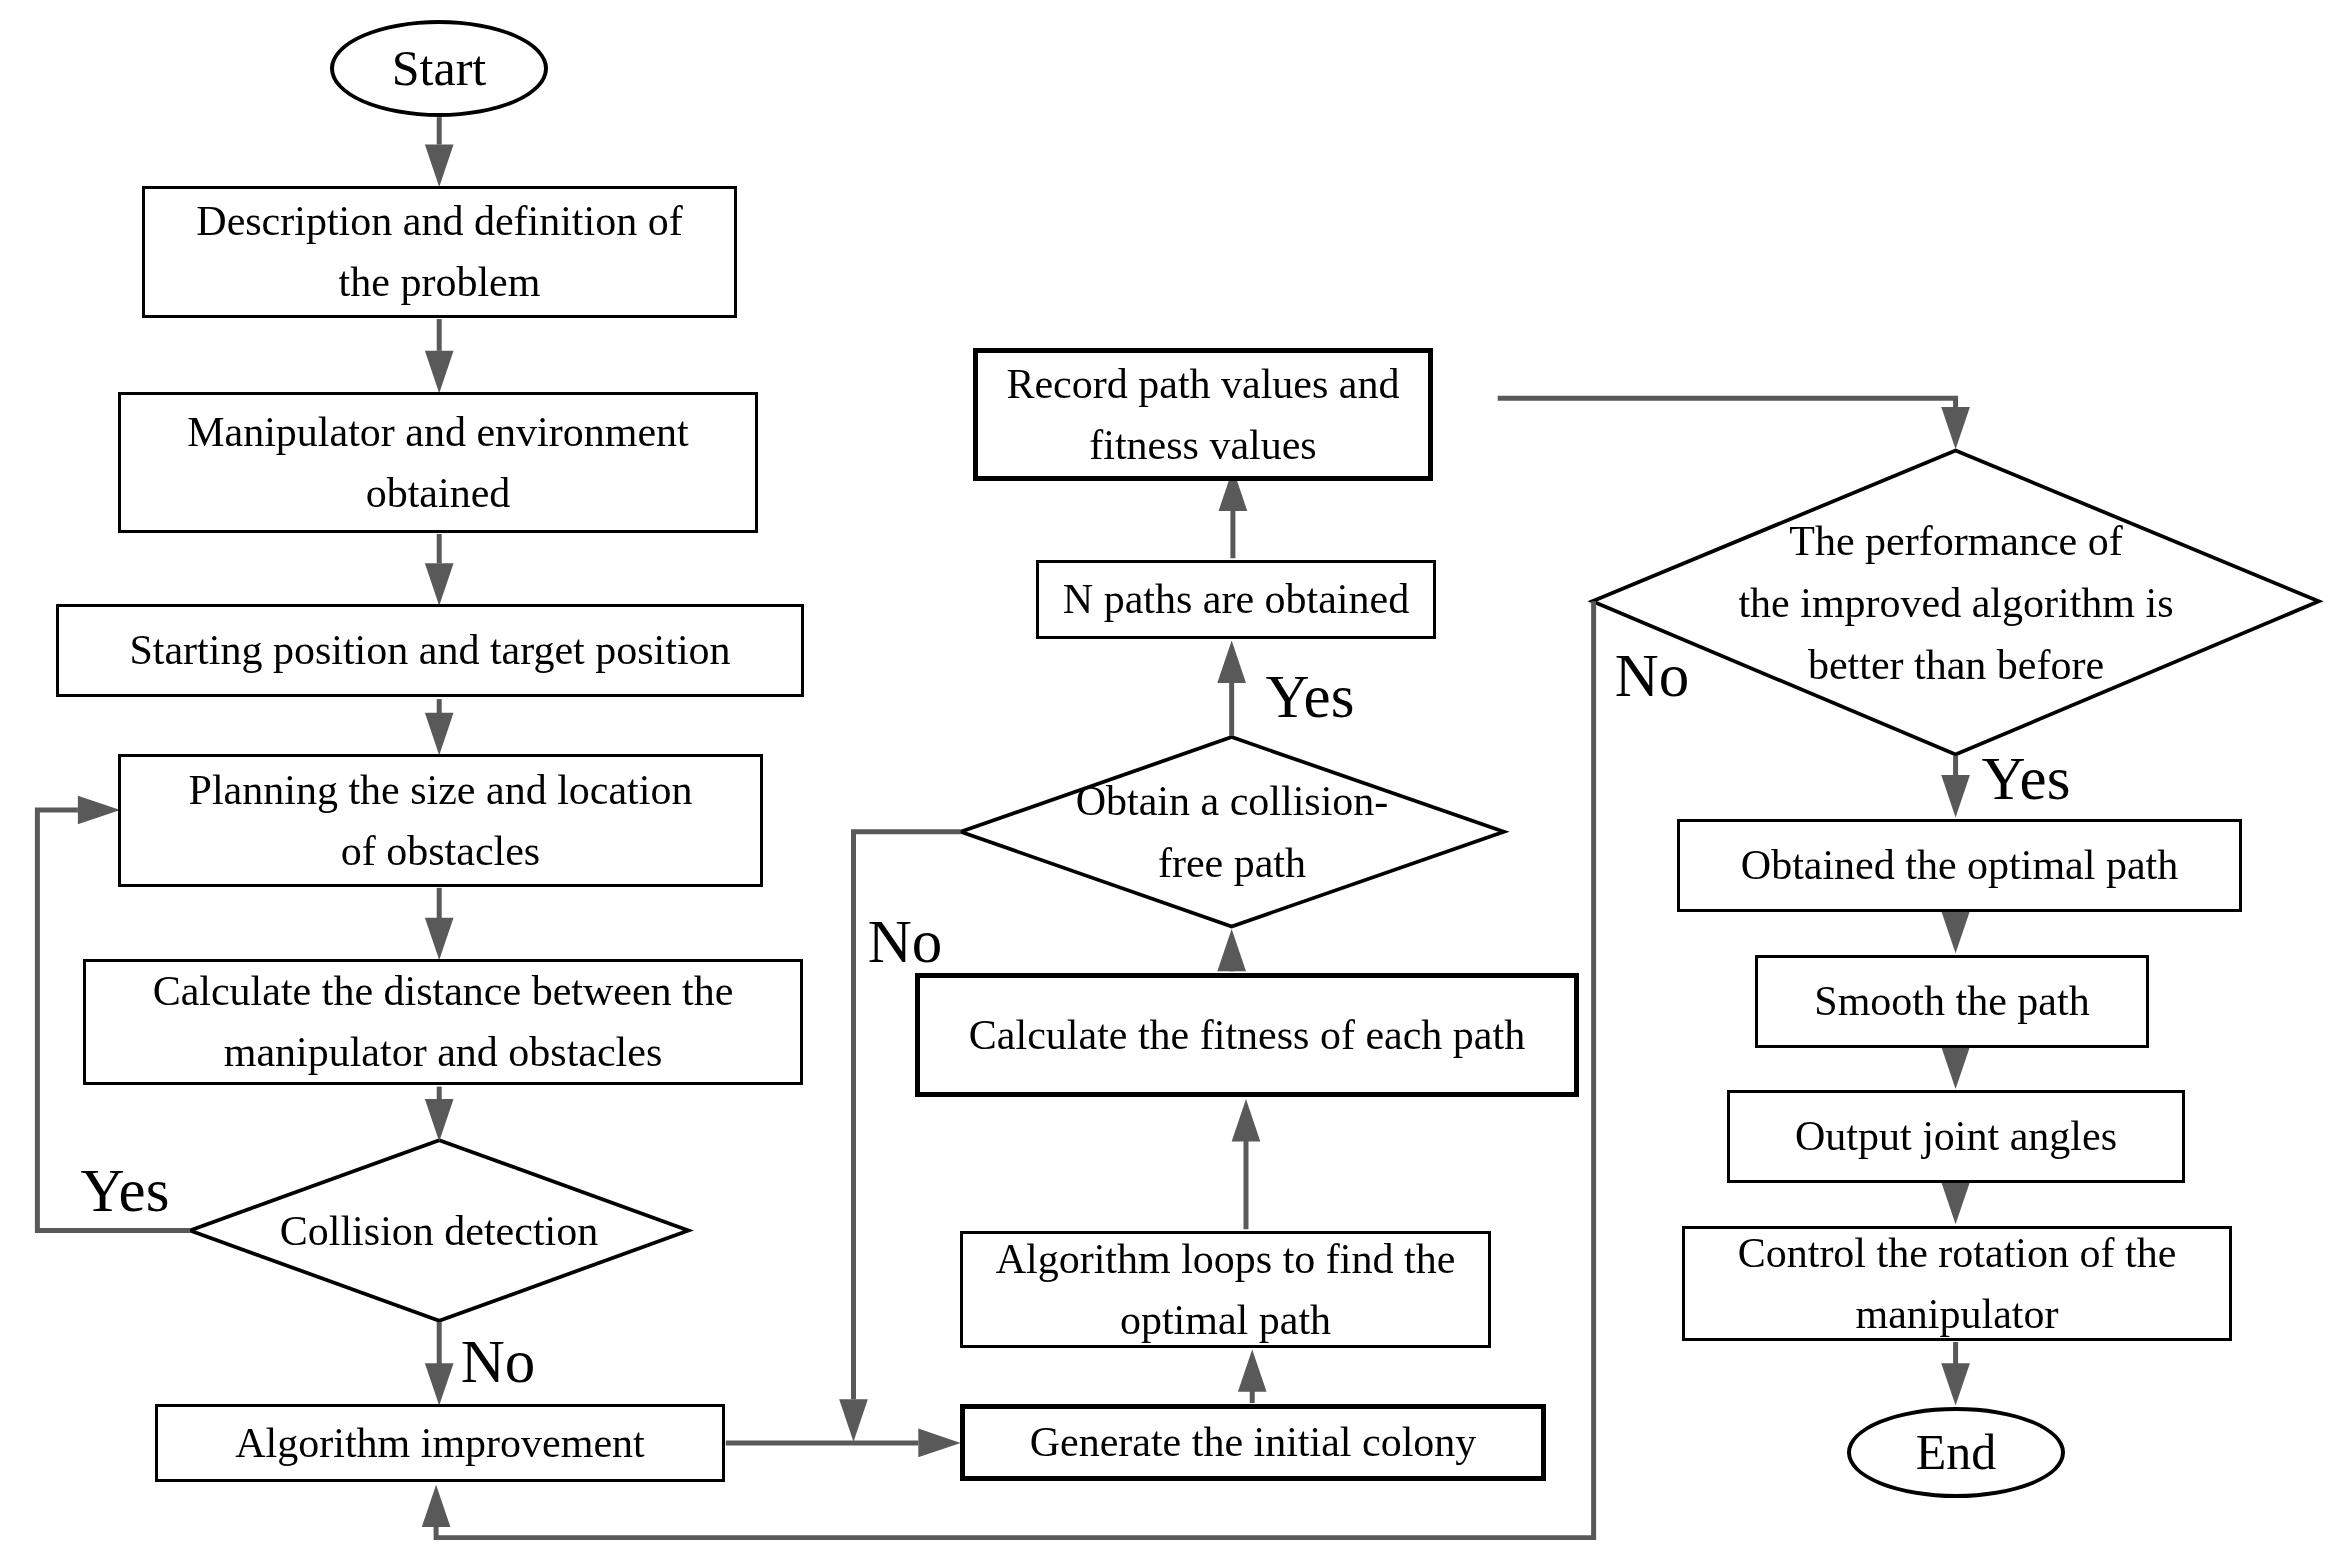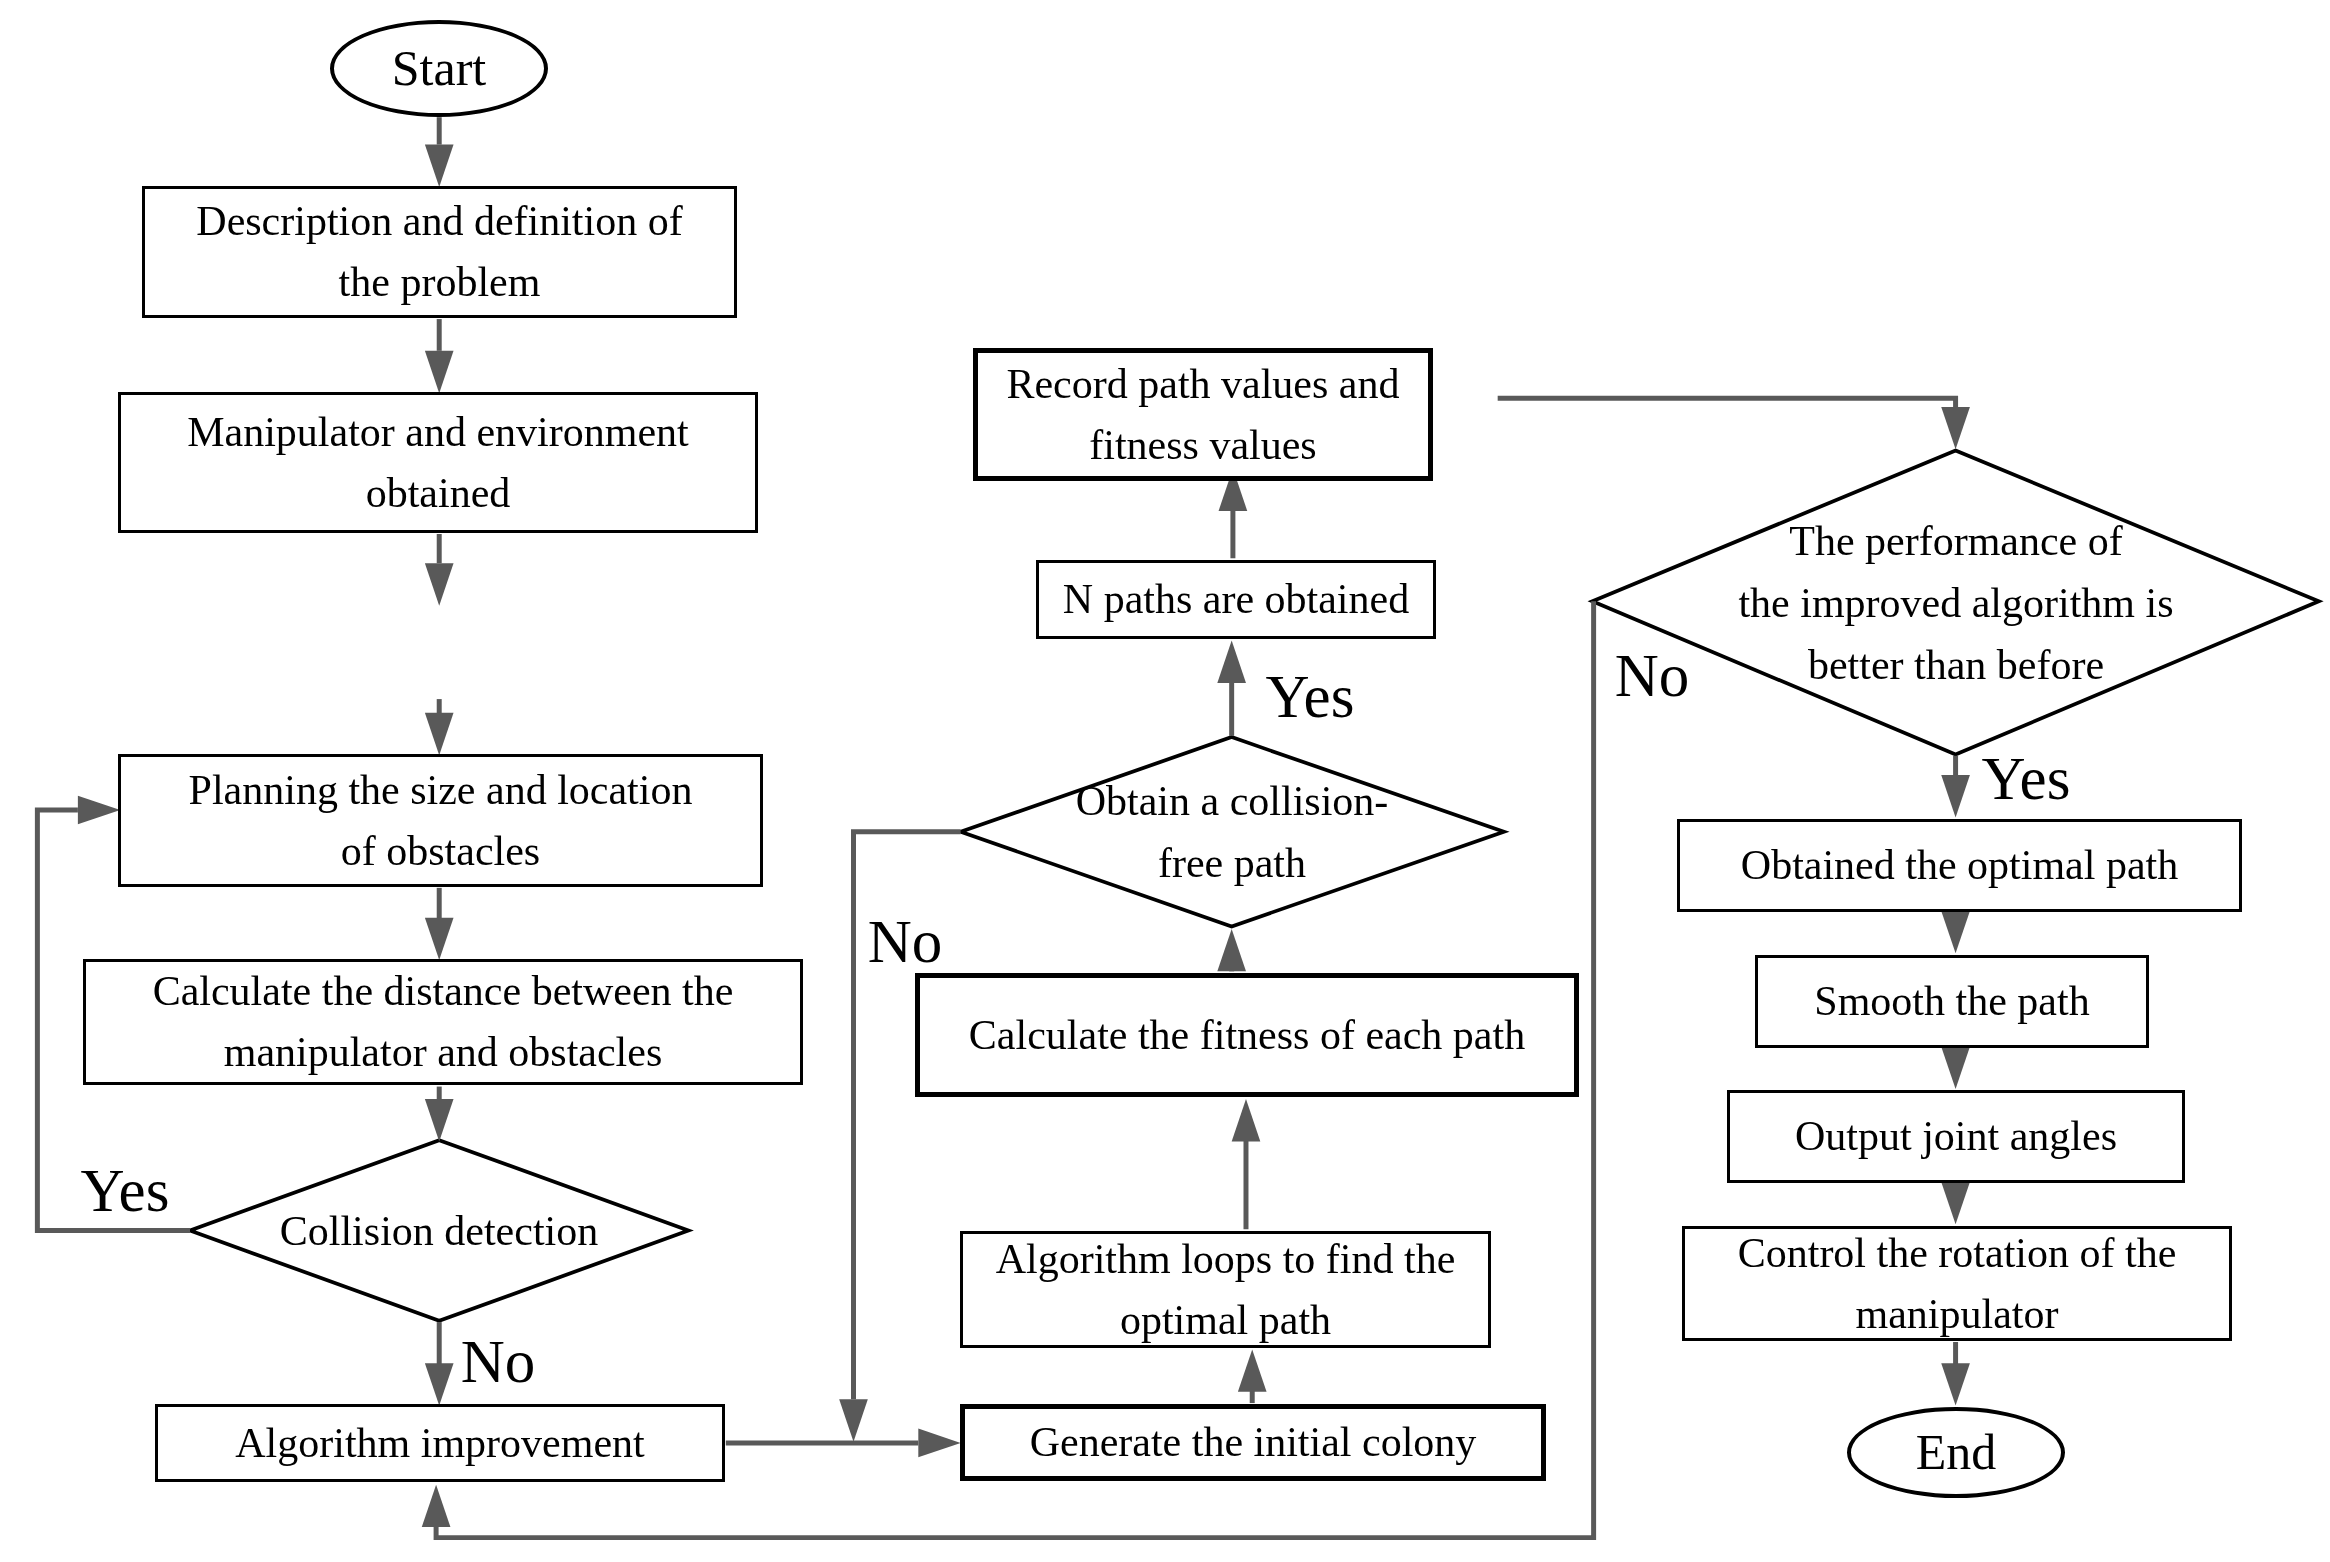--- a/index.html
+++ b/index.html
@@ -116,20 +116,23 @@
   </div>
 
   <div class="node box" style="left:142px; top:186px; width:595px; height:132px;">
     <span>Description and definition of</span>
     <span>the problem</span>
   </div>
   <div class="node box" style="left:118px; top:392px; width:640px; height:141px;">
     <span>Manipulator and environment</span>
     <span>obtained</span>
   </div>
+  <div class="node box" style="left:56px; top:604px; width:748px; height:93px;">
+    <span>Starting position and target position</span>
+  </div>
   <div class="node box" style="left:118px; top:754px; width:645px; height:133px;">
     <span>Planning the size and location</span>
     <span>of obstacles</span>
   </div>
   <div class="node box" style="left:83px; top:959px; width:720px; height:126px;">
     <span>Calculate the distance between the</span>
     <span>manipulator and obstacles</span>
   </div>
   <div class="node box" style="left:155px; top:1404px; width:570px; height:78px;">
     <span>Algorithm improvement</span>

